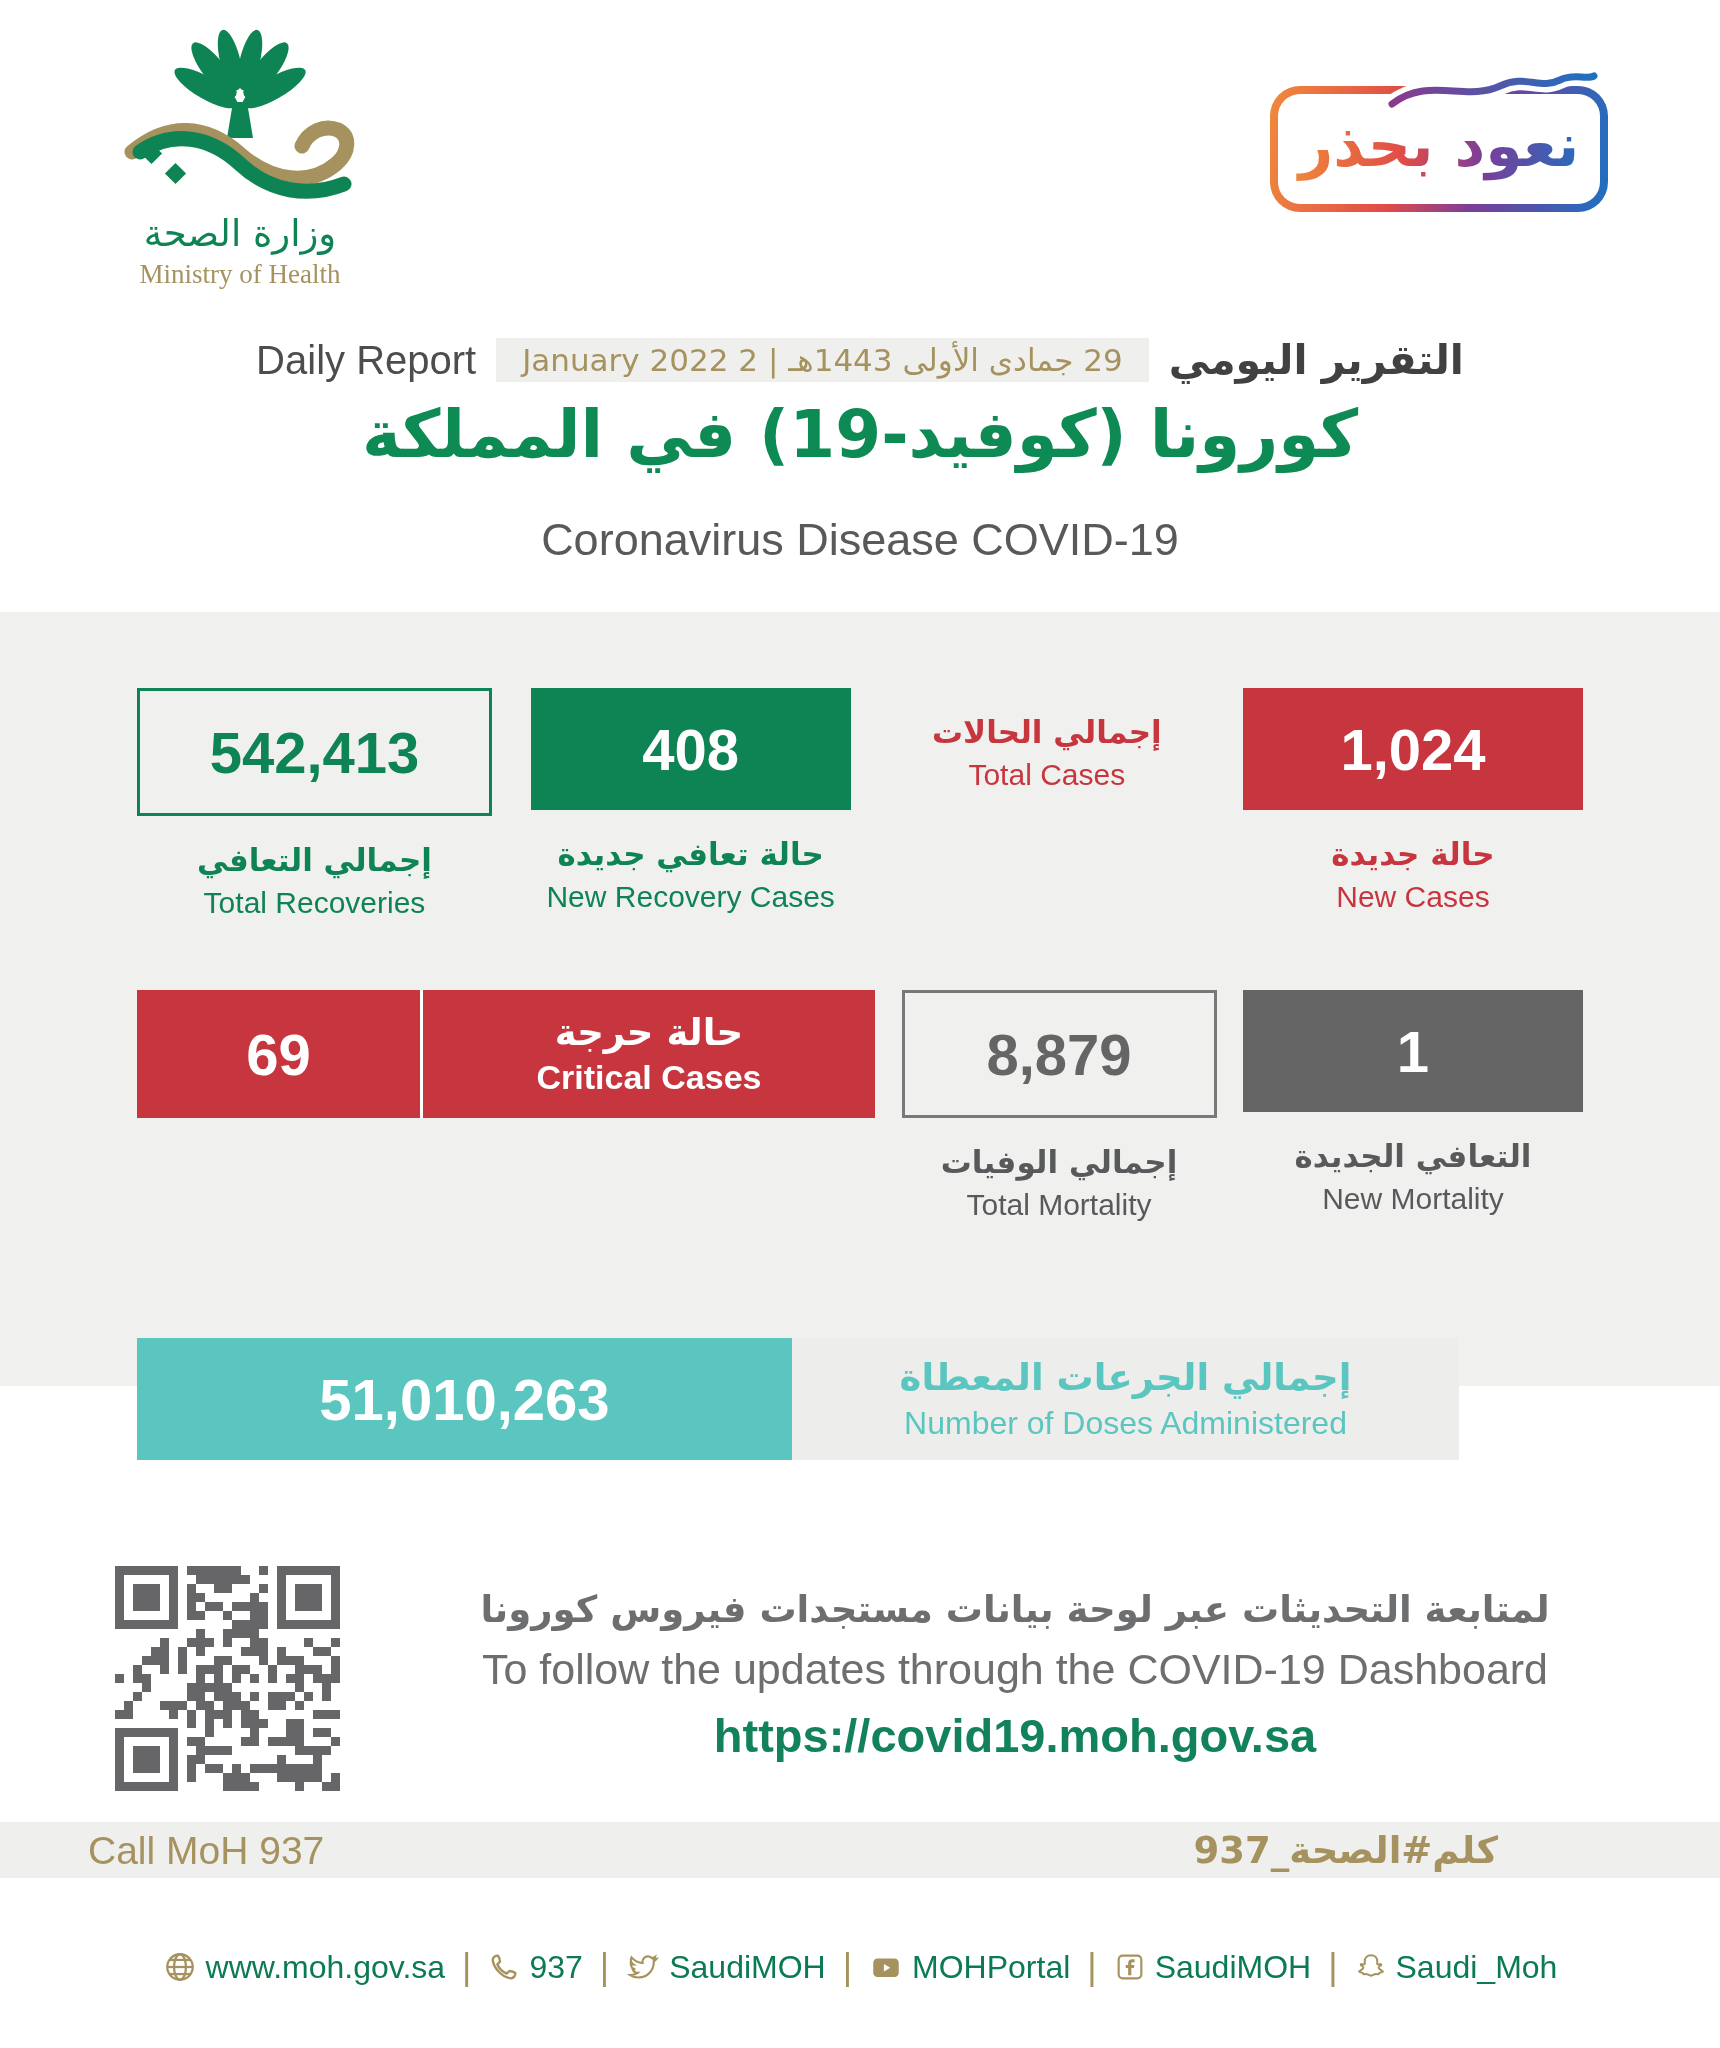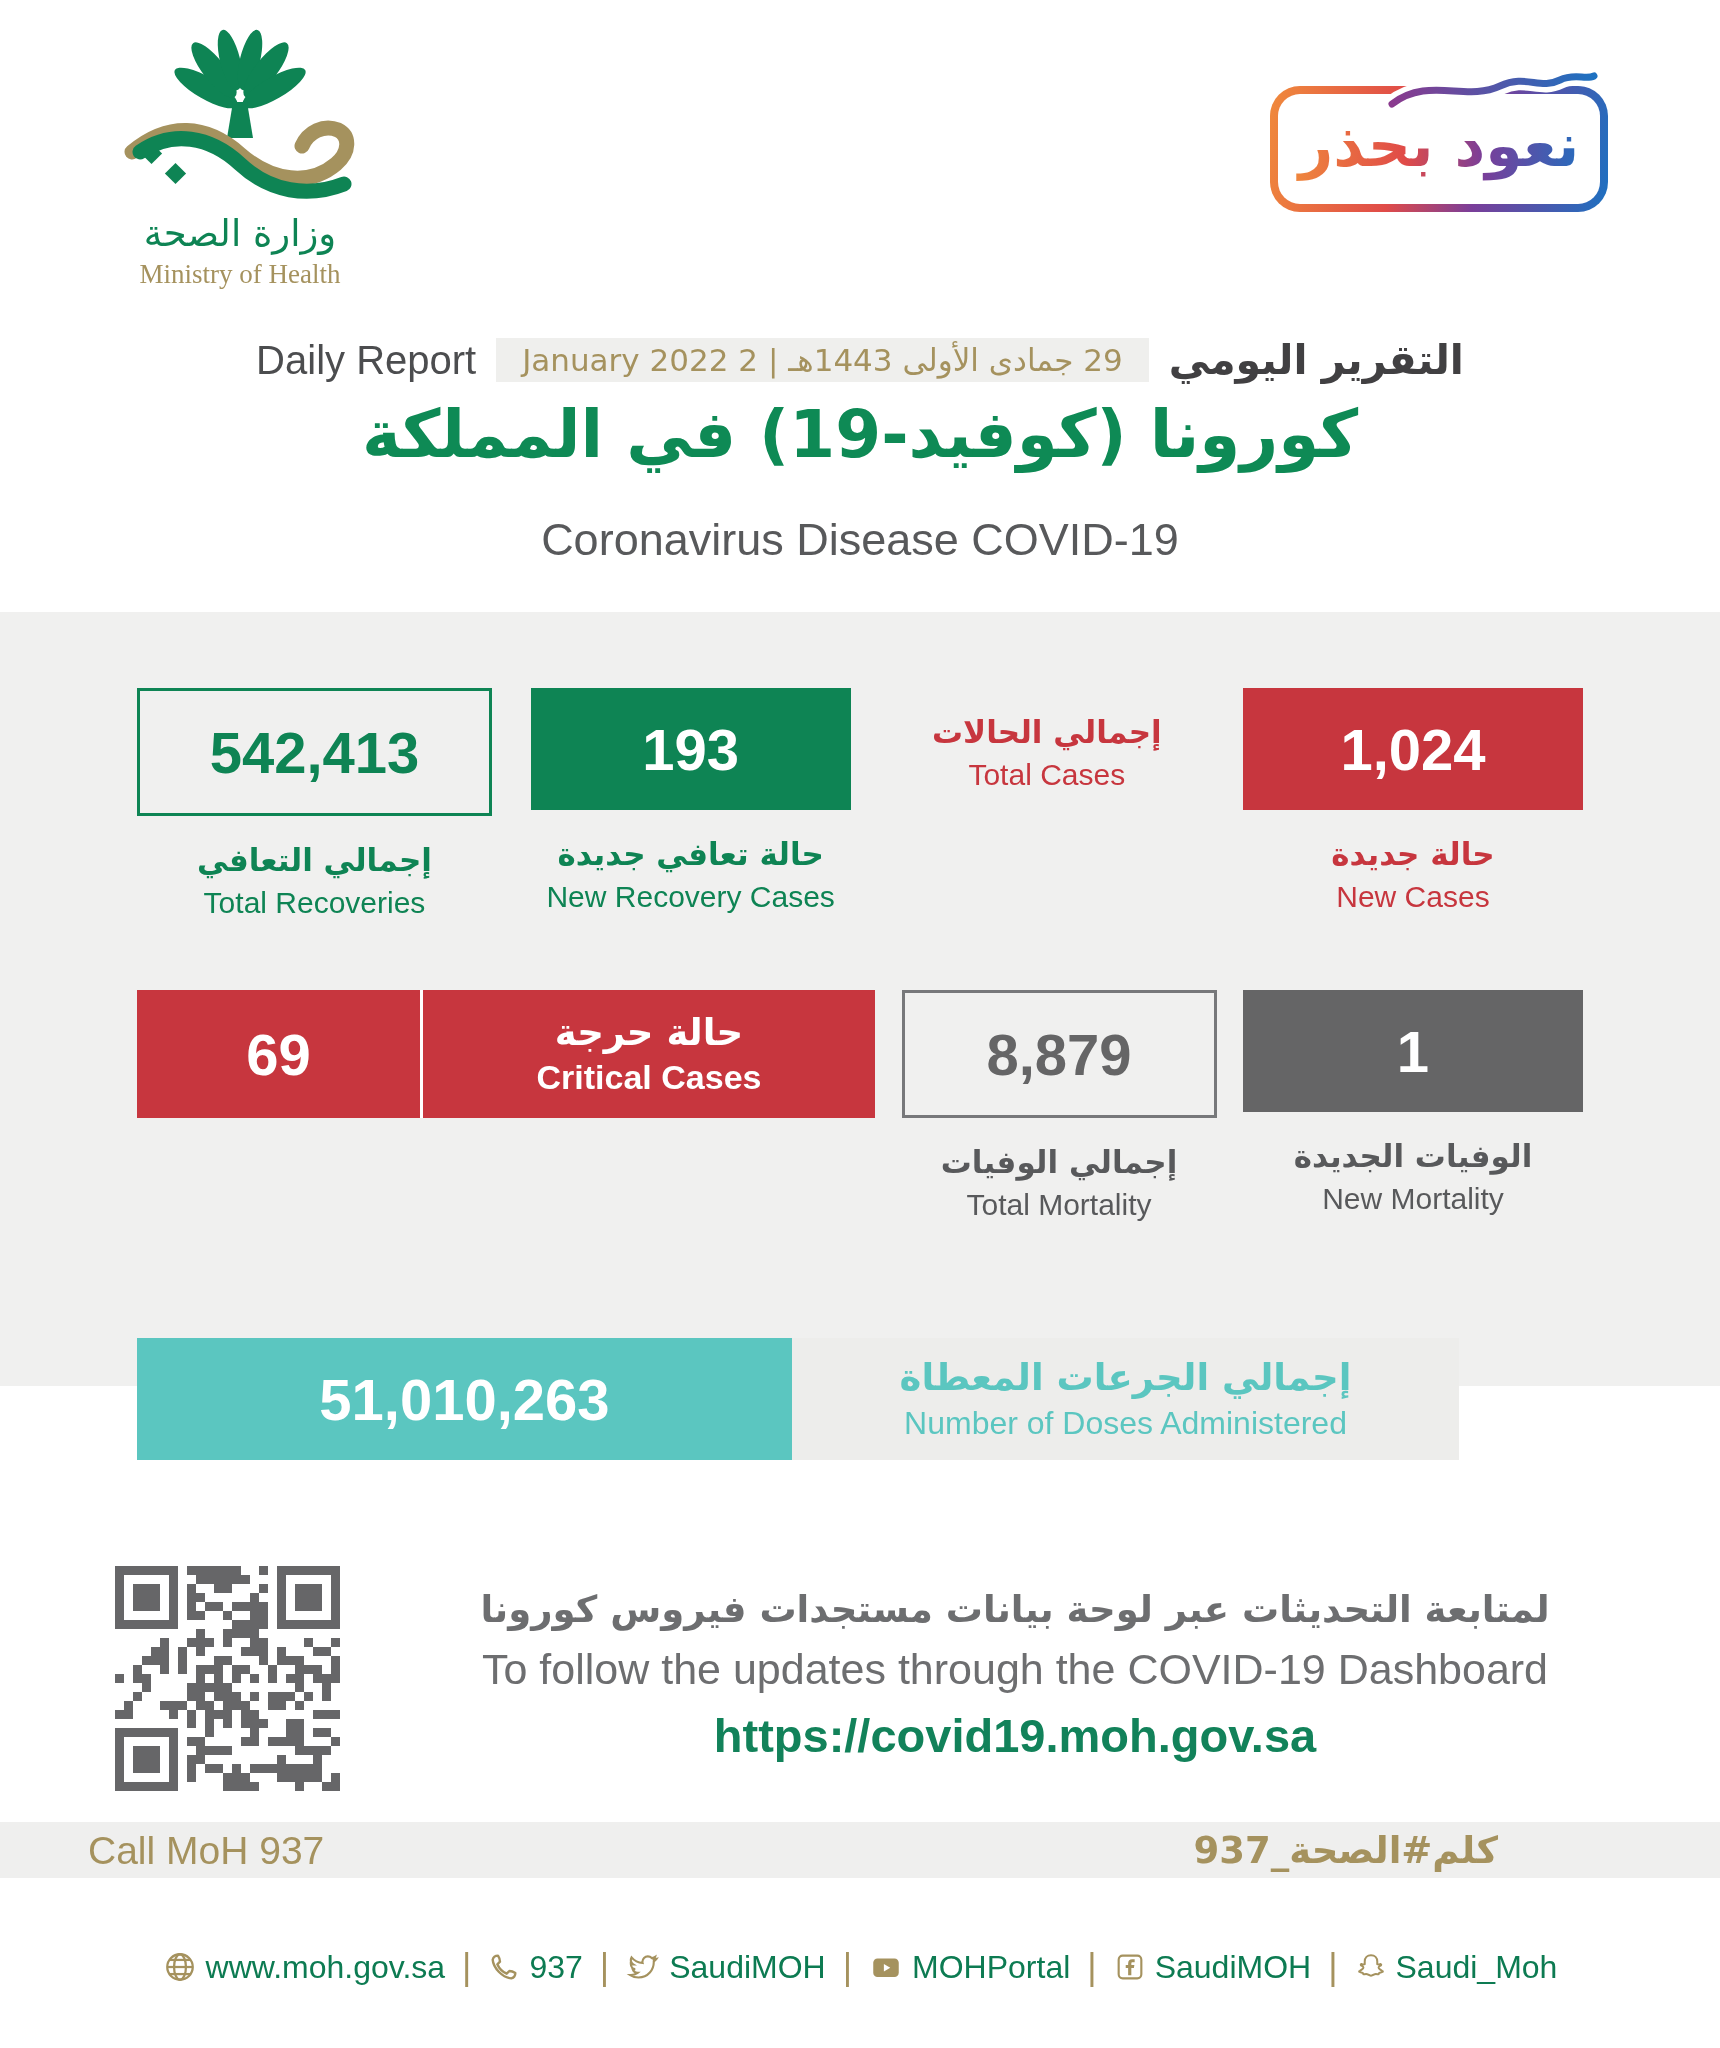--- a/index.html
+++ b/index.html
@@ -140,21 +140,21 @@
 
 <div id="stats-panel">
 
   <div id="row1" class="stat-row">
     <div class="stat" style="width:355px">
       <div class="num-box outline-green">542,413</div>
       <div class="lbl-ar ar c-green" dir="rtl">إجمالي التعافي</div>
       <div class="lbl-en c-green">Total Recoveries</div>
     </div>
     <div class="stat" style="width:320px">
-      <div class="num-box fill-green">193</div>
+      <div class="num-box fill-green">408</div>
       <div class="lbl-ar ar c-green" dir="rtl">حالة تعافي جديدة</div>
       <div class="lbl-en c-green">New Recovery Cases</div>
     </div>
     <div class="stat" style="width:315px">
       <div class="lbl-ar ar c-red" dir="rtl">إجمالي الحالات</div>
       <div class="lbl-en c-red">Total Cases</div>
     </div>
     <div class="stat" style="width:340px">
       <div class="num-box fill-red">1,024</div>
       <div class="lbl-ar ar c-red" dir="rtl">حالة جديدة</div>
@@ -170,21 +170,21 @@
         <div class="crit-en">Critical Cases</div>
       </div>
     </div>
     <div class="stat" style="width:315px">
       <div class="num-box outline-gray">8,879</div>
       <div class="lbl-ar ar c-gray" dir="rtl">إجمالي الوفيات</div>
       <div class="lbl-en c-gray">Total Mortality</div>
     </div>
     <div class="stat" style="width:340px">
       <div class="num-box fill-gray">1</div>
-      <div class="lbl-ar ar c-gray" dir="rtl">الوفيات الجديدة</div>
+      <div class="lbl-ar ar c-gray" dir="rtl">التعافي الجديدة</div>
       <div class="lbl-en c-gray">New Mortality</div>
     </div>
   </div>
 </div>
 
 <div id="doses-row">
   <div class="dose-num">51,010,263</div>
   <div class="dose-label">
     <div class="dose-ar ar" dir="rtl">إجمالي الجرعات المعطاة</div>
     <div class="dose-en">Number of Doses Administered</div>

